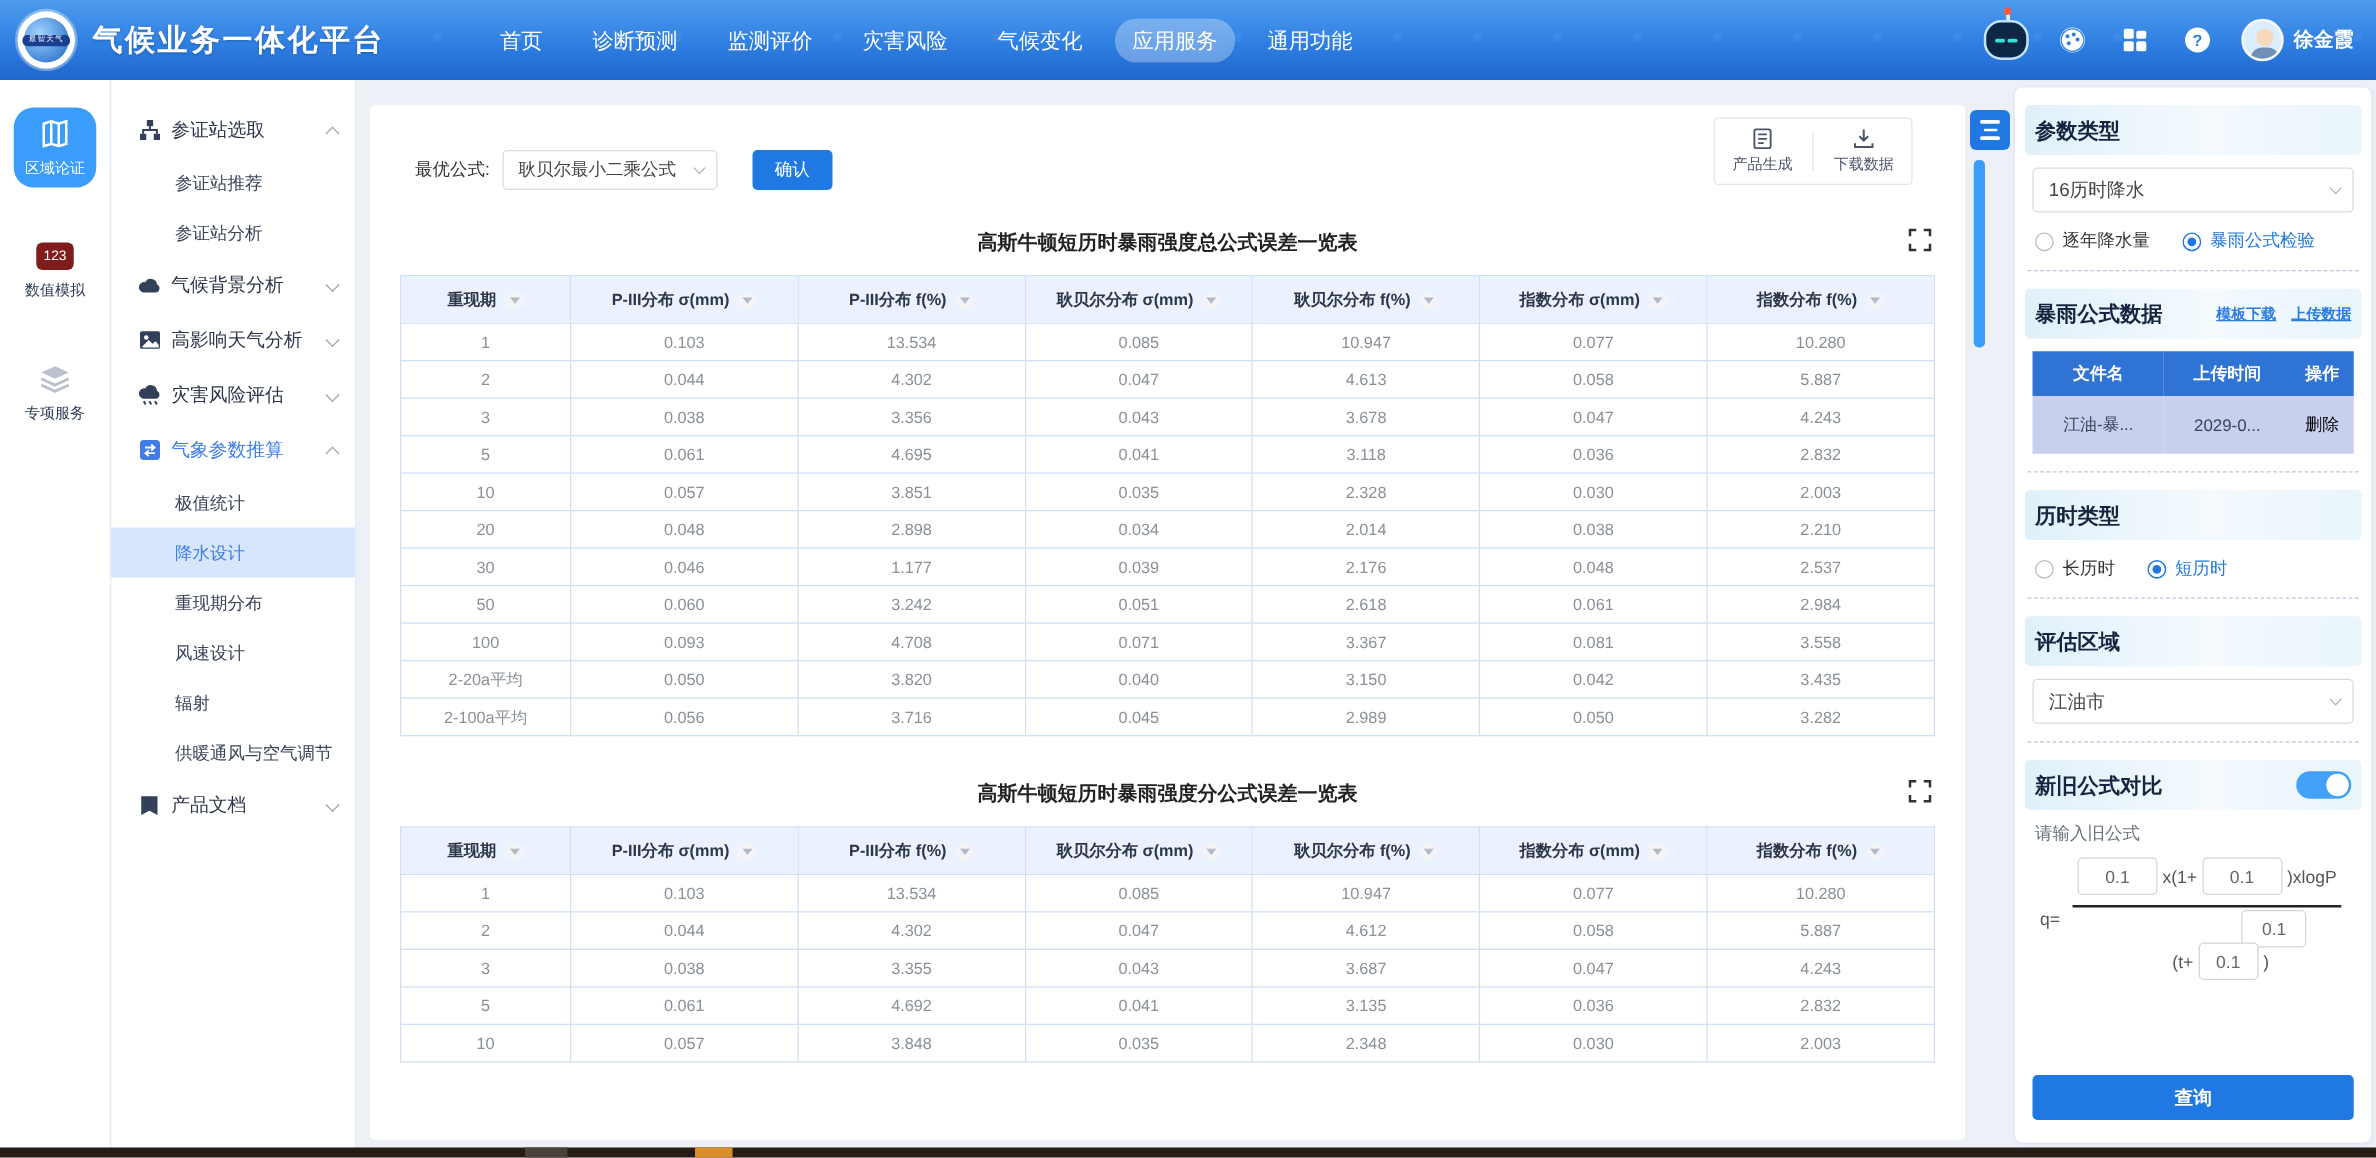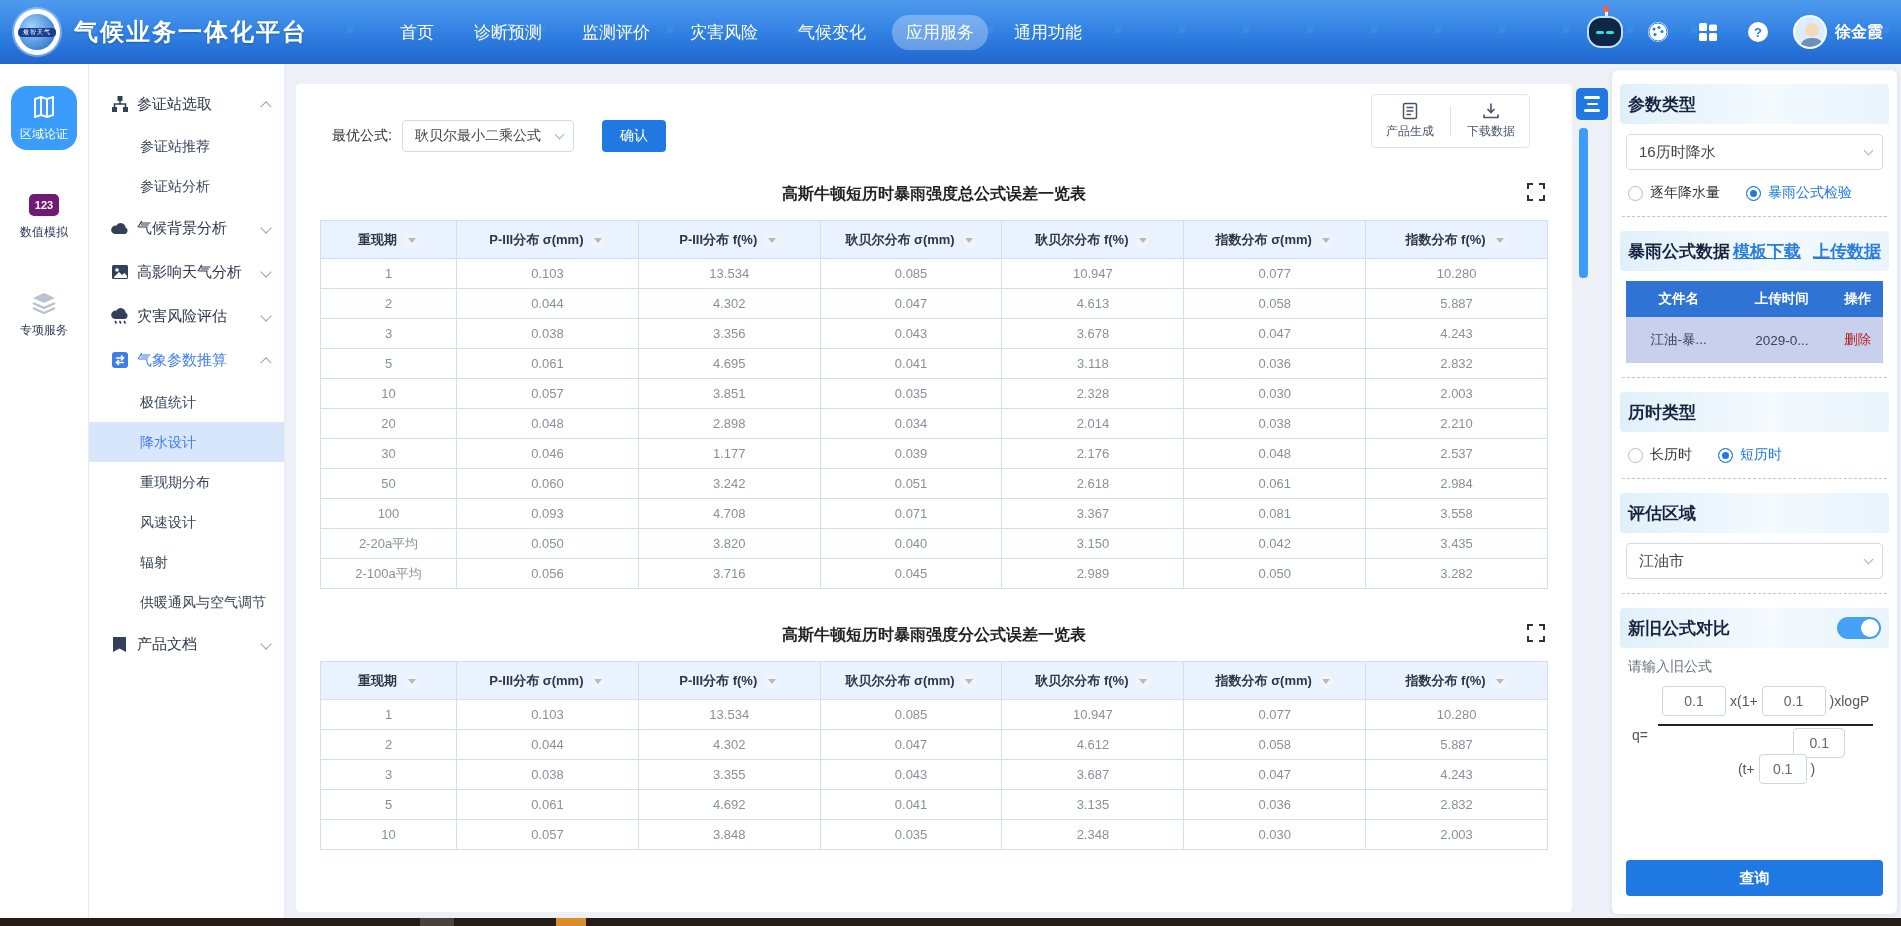--- a/index.html
+++ b/index.html
@@ -36,21 +36,21 @@
   .username { color:#fff; font-size:16px; font-weight:bold; }
 
   
   .app-side { position:absolute; left:0; top:64px; width:88px; bottom:8px; background:#fff; z-index:20;
     display:flex; flex-direction:column; align-items:center; padding-top:22px; gap:34px; box-shadow:1px 0 0 #e7ebf2; }
   .app-tile { width:66px; border-radius:16px; display:flex; flex-direction:column; align-items:center; padding:8px 0 7px; cursor:pointer; }
   .app-tile.active { background:#3b9dfb; }
   .app-tile.active .tile-label { color:#fff; }
   .tile-label { font-size:12px; color:#2d3b55; margin-top:6px; }
   .g-icon { width:30px; height:26px; display:flex; align-items:center; justify-content:center; }
-  .badge123 { width:30px; height:22px; background:#701a75; border-radius:5px; color:#fff; font-size:11px; font-weight:bold;
+  .badge123 { width:30px; height:22px; background:#7f1d1d; border-radius:5px; color:#fff; font-size:11px; font-weight:normal;
     display:flex; align-items:center; justify-content:center; }
 
   
   .menu-side { position:absolute; left:88px; top:64px; width:196px; bottom:8px; background:#fff; z-index:19;
     padding:18px 0 0 0; box-shadow:1px 0 0 #e7ebf2; overflow:hidden; }
   .m-parent { display:flex; align-items:center; height:44px; padding:0 14px 0 22px; cursor:pointer; color:#2c3648; font-size:15px; gap:8px; }
   .m-parent .mi { width:19px; height:19px; flex:0 0 auto; display:flex; align-items:center; justify-content:center; }
   .m-parent.blue { color:#3f7ee8; }
   .chev { margin-left:auto; width:8px; height:8px; border-right:1.6px solid #9aa3b0; border-bottom:1.6px solid #9aa3b0; flex:0 0 auto; }
   .chev.up { transform:rotate(-135deg) translate(-2px,-2px); }
@@ -97,26 +97,26 @@
   .sec-head { height:40px; margin:4px -6px 10px; padding:0 8px; display:flex; align-items:center; justify-content:space-between;
     font-size:17px; font-weight:bold; color:#17243f; border-radius:4px;
     background:linear-gradient(90deg,#e0f0fa 0%,#f4fafe 55%,#e9f4fc 100%); }
   .dash { border-top:1px dashed #b9c6d8; margin:14px -4px; }
   .panel .select { height:36px; font-size:15px; justify-content:space-between; }
   .radio-row { display:flex; align-items:flex-start; gap:26px; margin:14px 2px 2px; }
   .radio { display:flex; align-items:center; gap:7px; cursor:pointer; font-size:14px; color:#333; }
   .radio .dot { width:15px; height:15px; border-radius:50%; border:1.5px solid #b6bdc7; background:#fff; flex:0 0 auto; }
   .radio.checked { color:#2079e2; }
   .radio.checked .dot { border-color:#2079e2; background:#2079e2; box-shadow:inset 0 0 0 3px #fff; }
-  .links { display:flex; gap:12px; font-size:17px; }
+  .links { display:flex; gap:12px; font-size:12px; }
   .tlink { color:#2b7ce0; text-decoration:underline; cursor:pointer; white-space:nowrap; font-weight:bold; }
   .file-table { width:100%; border-collapse:collapse; margin-top:4px; }
   .file-table th { background:#2f74d4; color:#fff; font-size:13.5px; font-weight:bold; height:36px; }
   .file-table td { background:#c8d0ee; color:#3a4356; font-size:13.5px; height:46px; text-align:center; }
-  .file-table .del { color:#b91c1c; cursor:pointer; }
+  .file-table .del { color:#000000; cursor:pointer; }
   .toggle { width:44px; height:22px; border-radius:11px; background:#45a1f8; position:relative; cursor:pointer; flex:0 0 auto; }
   .toggle .knob { position:absolute; right:2px; top:2px; width:18px; height:18px; border-radius:50%; background:#fff; }
   .hint { font-size:14px; color:#6b7380; margin:4px 2px 10px; }
   .formula { display:flex; align-items:center; gap:10px; color:#555; font-size:14px; margin-left:6px; }
   .formula input { border:1px solid #d0d5dc; border-radius:4px; height:30px; text-align:center; color:#666; font-size:14px; background:#fff; }
   .frac { display:flex; flex-direction:column; }
   .frac .num { display:flex; align-items:center; gap:4px; padding:0 4px 8px; }
   .frac .bar { border-top:2px solid #222; }
   .frac .den { display:flex; flex-direction:column; align-items:flex-end; padding-top:2px; }
   .frac .den .exp { margin-right:28px; }

